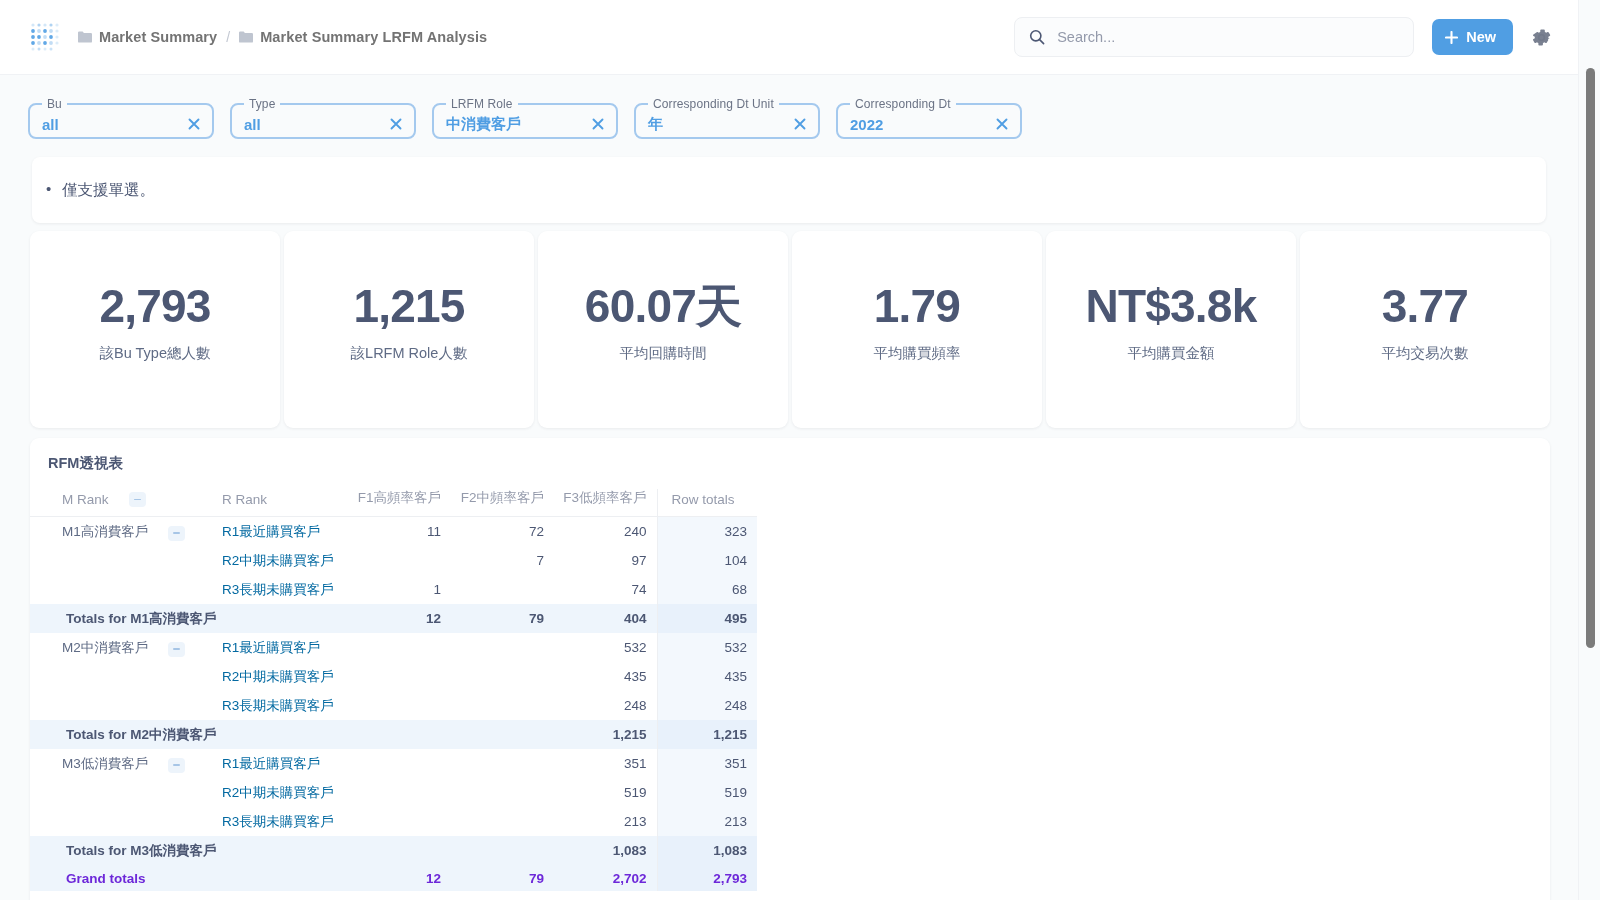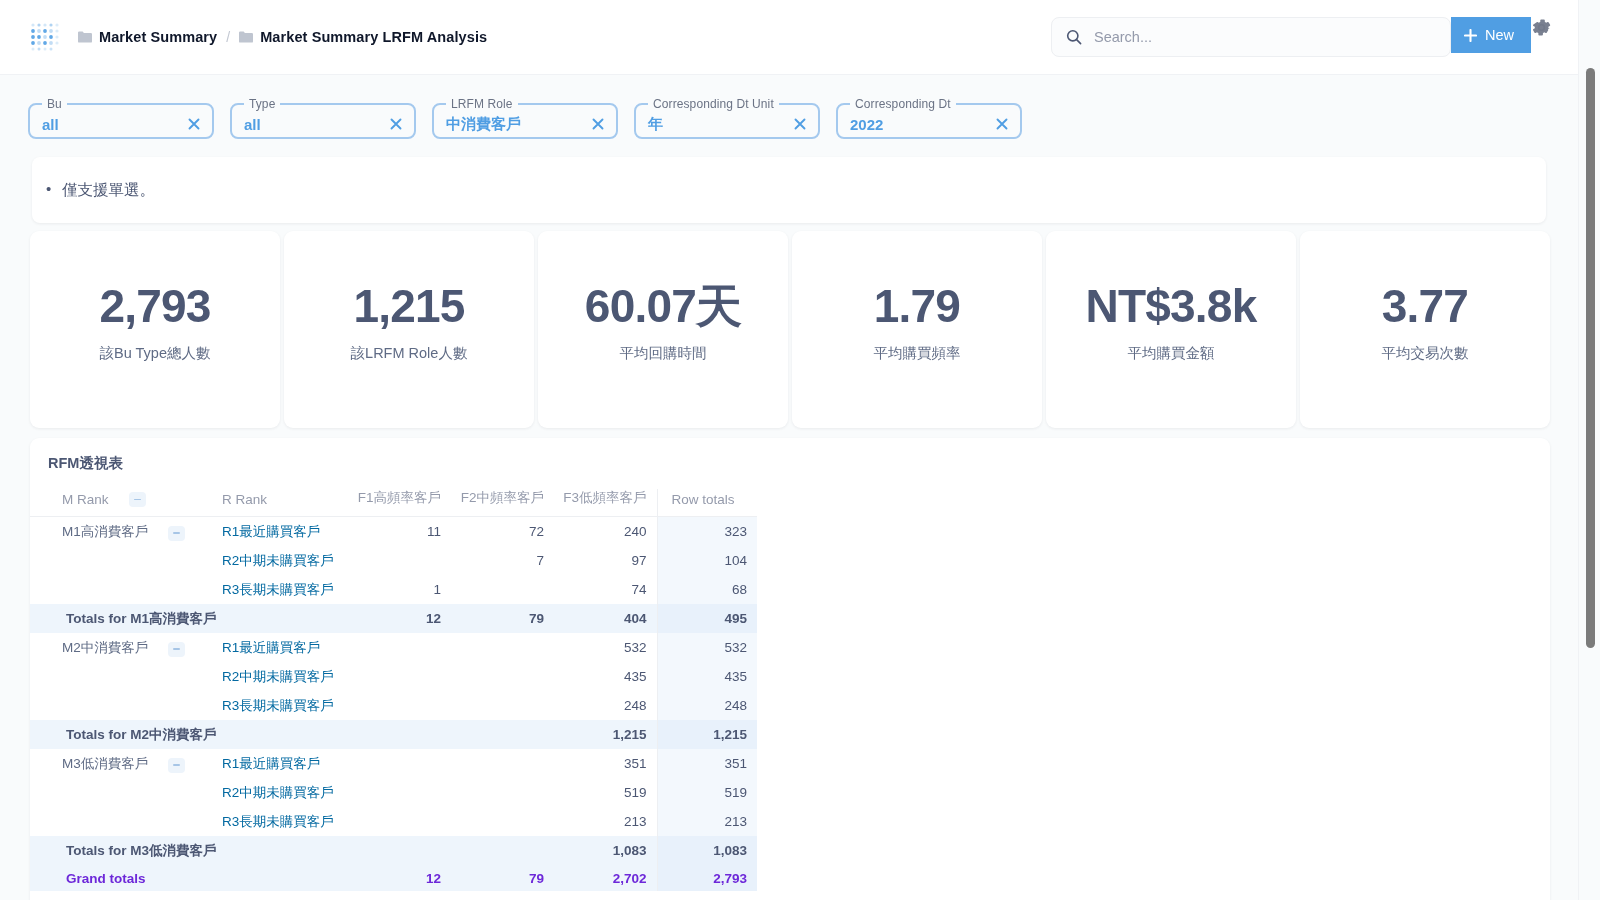--- a/index.html
+++ b/index.html
@@ -15,40 +15,40 @@
   .topnav {
     position: absolute; top: 0; left: 0; width: 1578px; height: 75px;
     background: #ffffff;
     display: flex; align-items: center;
     border-bottom: 1px solid #f0f2f5;
   }
   .logo { margin-left: 28px; width: 34px; height: 34px; display:block; flex:none;}
   .breadcrumb { display: flex; align-items: center; margin-left: 16px; gap: 7px; }
   .crumb { display: flex; align-items: center; gap: 7px; text-decoration: none; }
   .crumb-label {
-    font-size: 14.5px; color: #0f172a; font-weight: 700; letter-spacing: .1px;
+    font-size: 14.5px; color: #737373; font-weight: 700; letter-spacing: .1px;
     white-space: nowrap;
   }
   .folder-ico { width: 14px; height: 12px; display:block; flex:none;}
   .crumb-sep { font-size: 14px; color: #c3c8d2; padding: 0 2px; }
 
-  .nav-right { margin-left: auto; display: flex; padding-right: 26px; }
+  .nav-right { margin-left: auto; display: flex; align-items: center; gap: 18px; padding-right: 26px; }
   .searchbox {
     width: 400px; height: 40px; border: 1px solid #edeff2; border-radius: 8px;
     background: #fbfcfd; display: flex; align-items: center; gap: 12px; padding: 0 14px;
   }
   .search-ico { width: 16px; height: 16px; flex:none; display:block; }
   .search-input {
     border: none; outline: none; background: transparent; flex: 1;
     font-family: inherit; font-size: 14.5px; color: #5a6072;
   }
   .search-input::placeholder { color: #949aab; }
   .newbtn {
-    height: 36px; padding: 0 17px 0 13px; border-radius: 0; border: none;
-    background: #509ee3; color: #fff; font-family: inherit; font-size: 14.5px; font-weight: 400;
+    height: 36px; padding: 0 17px 0 13px; border-radius: 7px; border: none;
+    background: #509ee3; color: #fff; font-family: inherit; font-size: 14.5px; font-weight: 700;
     display: flex; align-items: center; gap: 8px; cursor: pointer;
   }
   .plus-ico { width: 13px; height: 13px; display:block; }
   .gear-btn { background:none; border:none; cursor:pointer; padding:0; display:flex; }
   .gear-ico { width: 21px; height: 21px; display: block; }
 
   
   .dash {
     position: absolute; top: 75px; left: 0; width: 1578px; height: 825px;
     background: #f9fbfc; overflow: hidden;

